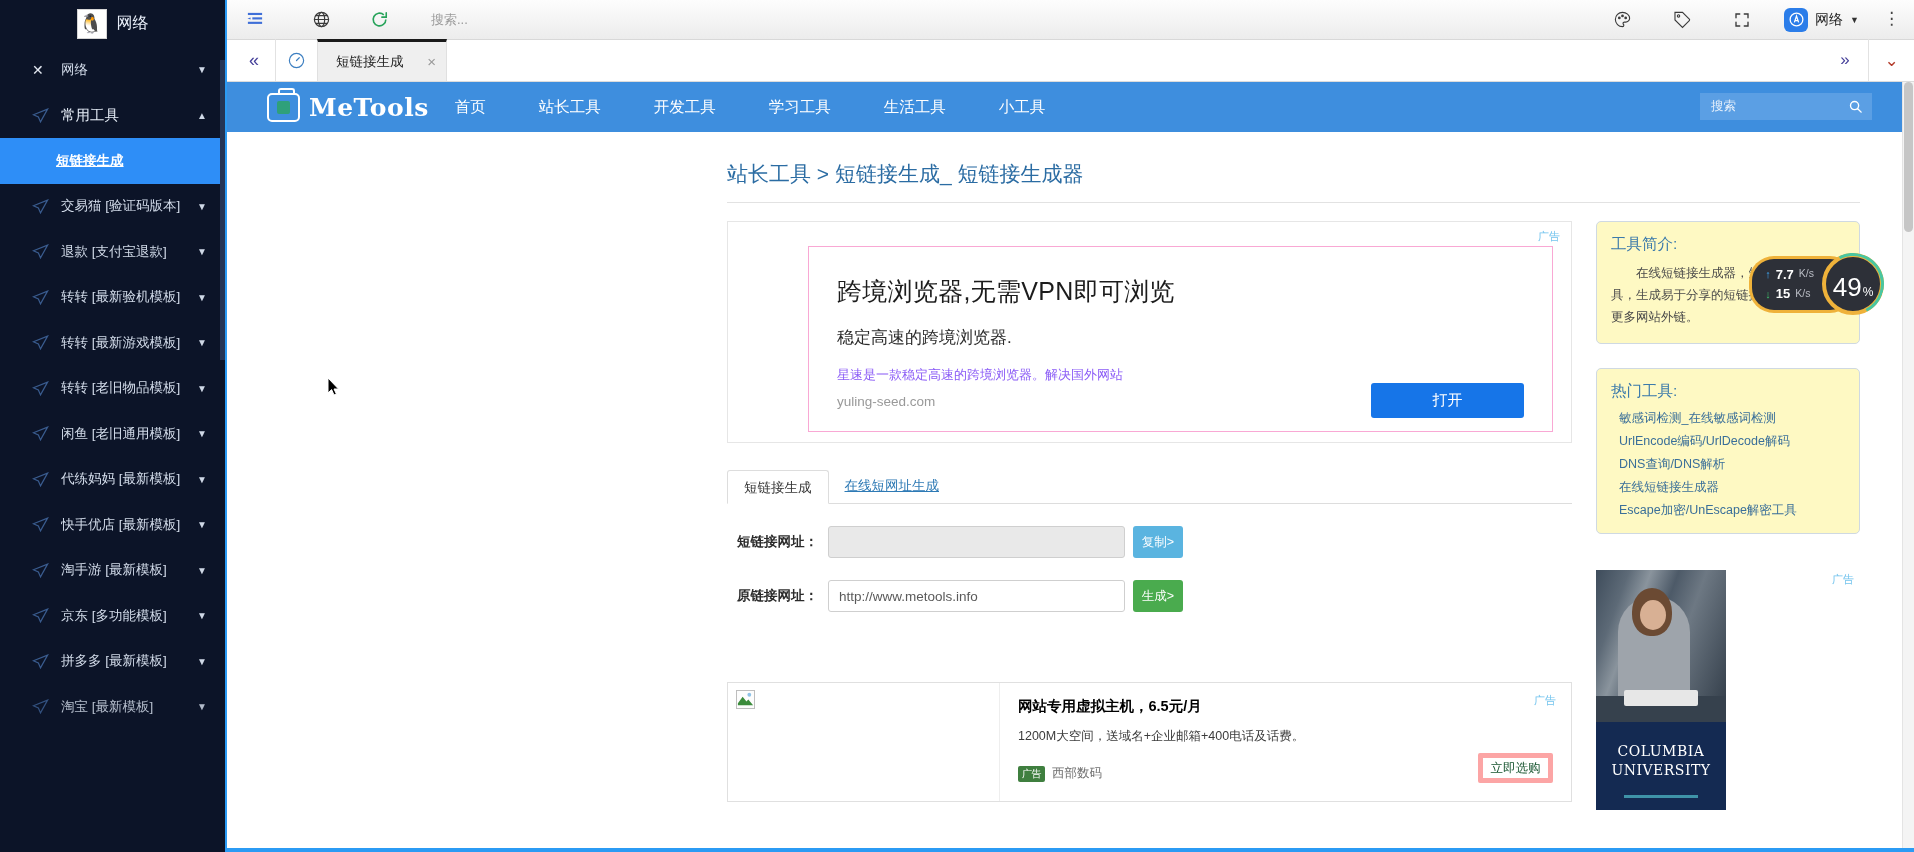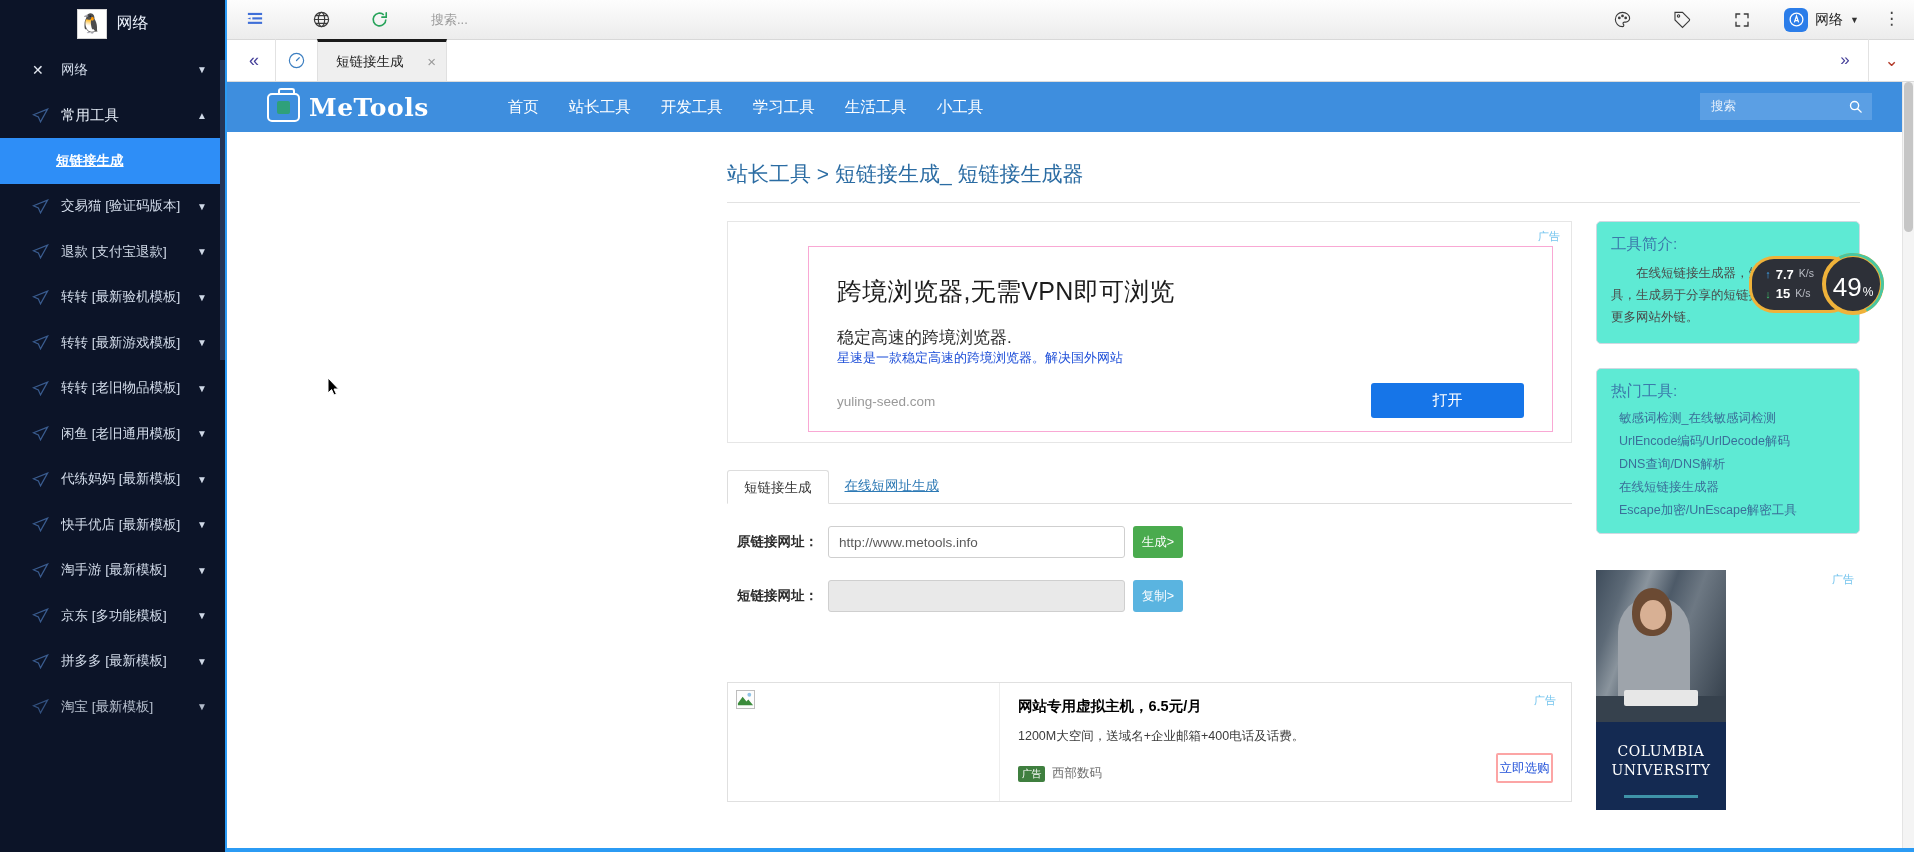--- a/index.html
+++ b/index.html
@@ -171,21 +171,21 @@
   .logo-box::before {
     content: ""; position: absolute; top: -7px; left: 9px;
     width: 13px; height: 5px; border: 2.5px solid #fff; border-bottom: none;
     border-radius: 3px 3px 0 0;
   }
   .logo-inner { width: 13px; height: 13px; background: #2fa07a; border-radius: 2px; }
   .logo-text {
     font-family: "DejaVu Serif", serif;
     font-size: 25px; color: #fff; font-weight: bold; letter-spacing: .5px;
   }
-  .site-nav { display: flex; align-items: flex-end; margin-left: 79px; gap: 30px; }
+  .site-nav { display: flex; align-items: flex-end; margin-left: 26px; gap: 53px; }
   .site-nav a {
     color: #fff; font-size: 15.5px; text-decoration: none; cursor: pointer; white-space: nowrap;
   }
   .site-search {
     position: absolute; right: 42px; top: 11px;
     width: 172px; height: 27px;
     background: #5b9fe4;
     display: flex; align-items: center;
   }
   .site-search .ss-txt { flex: 1 1 auto; padding-left: 11px; font-size: 12.5px; color: #e8f1fb; }
@@ -224,21 +224,21 @@
   .ad-inner {
     margin: 24px 18px 0 80px;
     border: 1px solid #f9a8d4;
     height: 186px;
     padding: 28px 34px 0 28px;
     position: relative;
     background: #fff;
   }
   .ad-h1 { font-size: 25px; color: #1c1c1c; letter-spacing: .3px; }
   .ad-h2 { font-size: 17px; color: #2b2b2b; margin-top: 18px; }
-  .ad-h3 { font-size: 13px; color: #1d4ed8; }
+  .ad-h3 { font-size: 13px; color: #8b5cf6; margin-top: 17px; }
   .ad-domain { position: absolute; left: 28px; bottom: 22px; font-size: 13.5px; color: #999; }
   .ad-open-btn {
     position: absolute; right: 28px; bottom: 13px;
     width: 153px; height: 35px; background: #1675e8; color: #fff;
     border: none; border-radius: 3px; font-size: 15px; cursor: pointer;
     font-family: inherit;
   }
 
   .tabs-row {
     margin-top: 27px;
@@ -299,31 +299,31 @@
   .bad-desc { font-size: 12.5px; color: #3b3b3b; margin-top: 12px; }
   .bad-foot { display: flex; align-items: center; gap: 7px; margin-top: 20px; }
   .bad-badge {
     background: #3f7f3f; color: #fff; font-size: 10px;
     padding: 1px 4px; border-radius: 2px; letter-spacing: -.5px;
   }
   .bad-brand { font-size: 12.5px; color: #6f6f6f; }
   .bad-tag { position: absolute; top: 10px; right: 15px; font-size: 11px; color: #74c4ee; }
   .bad-cta {
     position: absolute; right: 18px; bottom: 18px;
-    width: 57px; height: 30px;
-    border: 2px solid #fca5a5; background: #fff;
-    font-size: 12.5px; color: #1d4ed8; cursor: pointer; border-radius: 2px;
+    width: 75px; height: 30px;
+    border: 5px solid #fca5a5; background: #fff;
+    font-size: 12.5px; color: #14532d; cursor: pointer; border-radius: 2px;
     font-family: inherit;
   }
 
   
   .panel {
     border: 1px solid #cfd9e2; border-radius: 5px;
     padding: 12px 14px 14px 14px;
-    background: #5eead4;
+    background: #fef9c3;
   }
   .panel-title { font-size: 15.5px; color: #3b7aab; margin-bottom: 8px; }
   .panel-text { font-size: 12.5px; color: #4a4a4a; line-height: 1.75; text-indent: 2em; }
   .panel + .panel { margin-top: 24px; }
   .panel-links { display: flex; flex-direction: column; gap: 6px; padding-left: 8px; }
   .panel-links a {
     font-size: 12.5px; color: #3a6f99; text-decoration: none; cursor: pointer;
   }
   .side-ad {
     margin-top: 36px; position: relative; height: 260px;
@@ -701,29 +701,29 @@
                 <button class="ad-open-btn">打开</button>
               </div>
             </div>
 
             <div class="tabs-row">
               <div class="ftab active">短链接生成</div>
               <div class="ftab link">在线短网址生成</div>
             </div>
 
             <div class="form-row">
+              <div class="form-lbl">短链接网址：</div>
+              <input class="form-input readonly" type="text" readonly="" value="" style="">
+              <button class="form-btn blue">复制&gt;</button>
+            </div>
+
+            <div class="form-row">
               <div class="form-lbl">原链接网址：</div>
               <input class="form-input" type="text" value="http://www.metools.info" style="">
               <button class="form-btn green">生成&gt;</button>
-            </div>
-
-            <div class="form-row">
-              <div class="form-lbl">短链接网址：</div>
-              <input class="form-input readonly" type="text" readonly="" value="" style="">
-              <button class="form-btn blue">复制&gt;</button>
             </div>
 
             <div class="bottom-ad">
               <div class="bad-img">
                 <svg class="broken-img" viewBox="0 0 20 20">
                   <rect x="0.5" y="0.5" width="19" height="19" fill="#fdfdfd" stroke="#bbb"></rect>
                   <path d="M2 14 L7 7 L11 12 L13 10 L18 16 L2 16 Z" fill="#3c8c3c"></path>
                   <circle cx="14" cy="5" r="2" fill="#8fc3e8"></circle>
                 </svg>
               </div>

